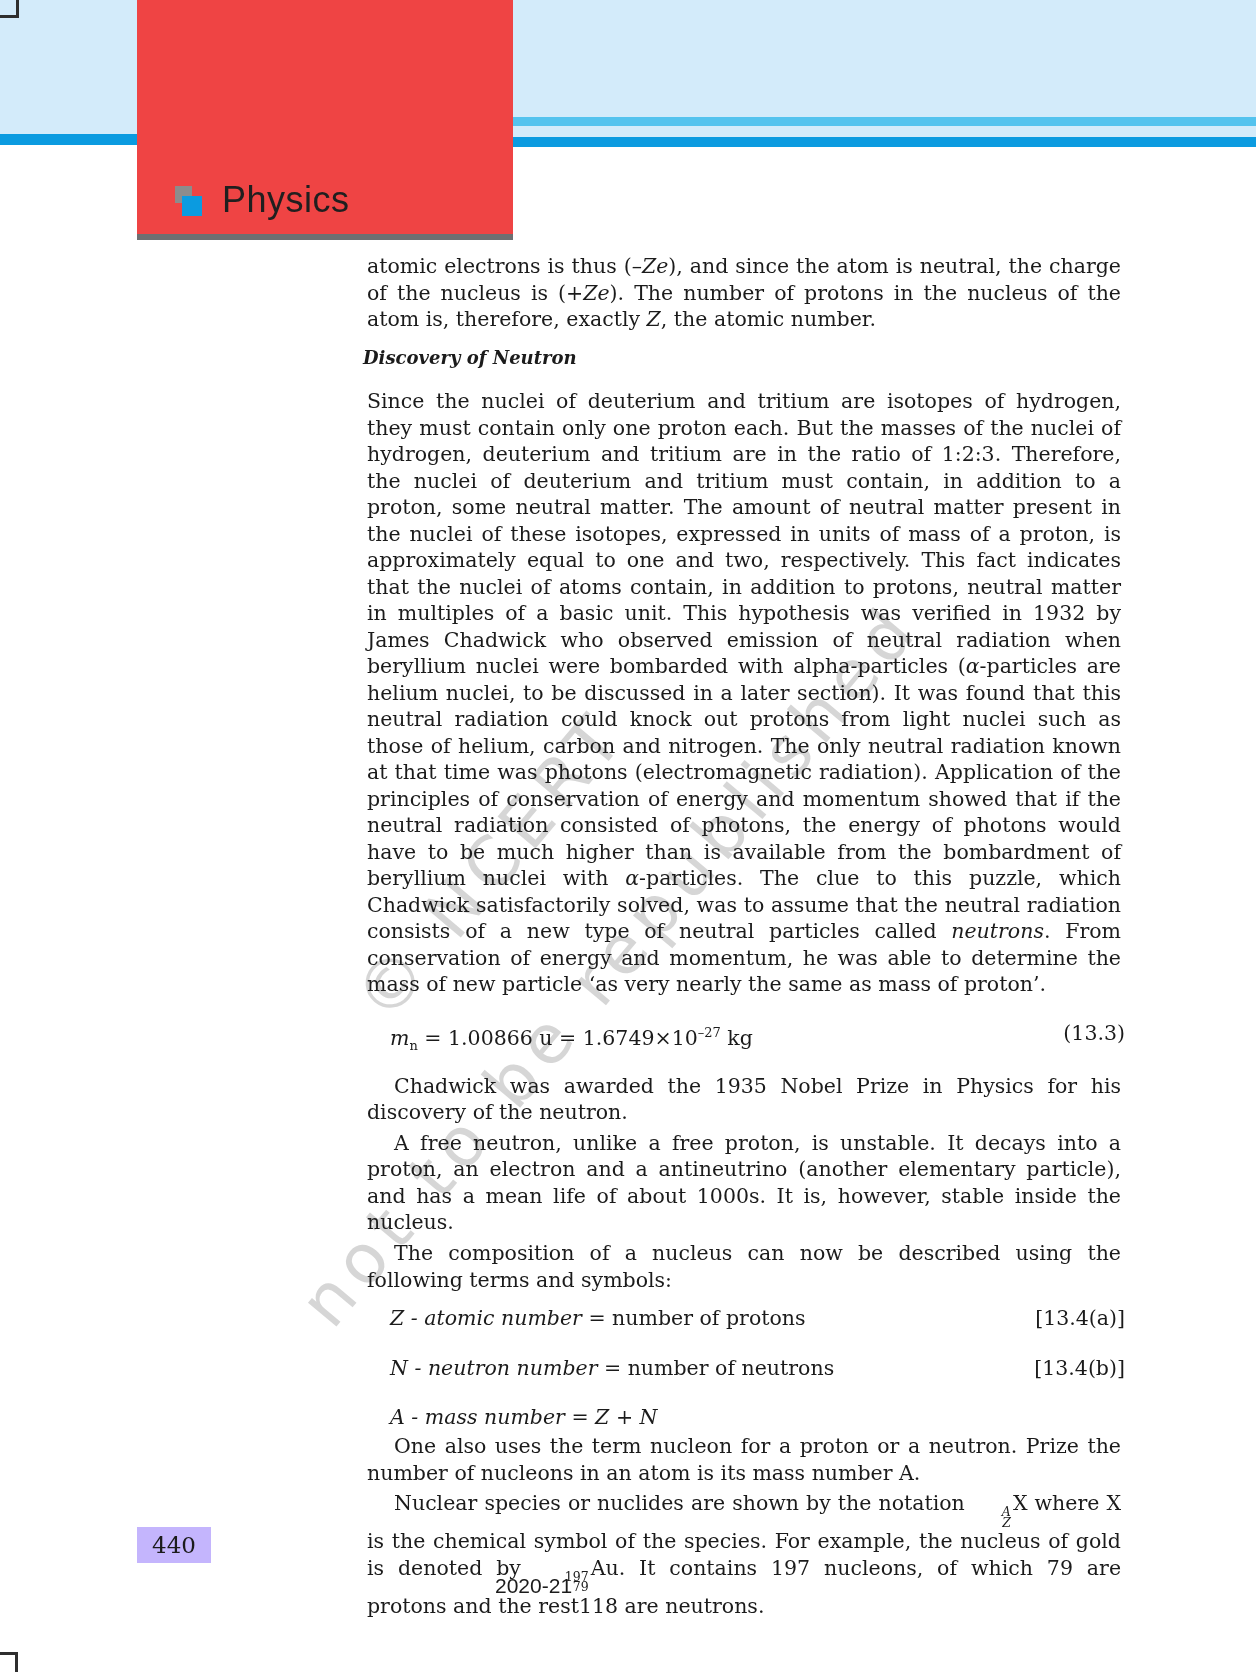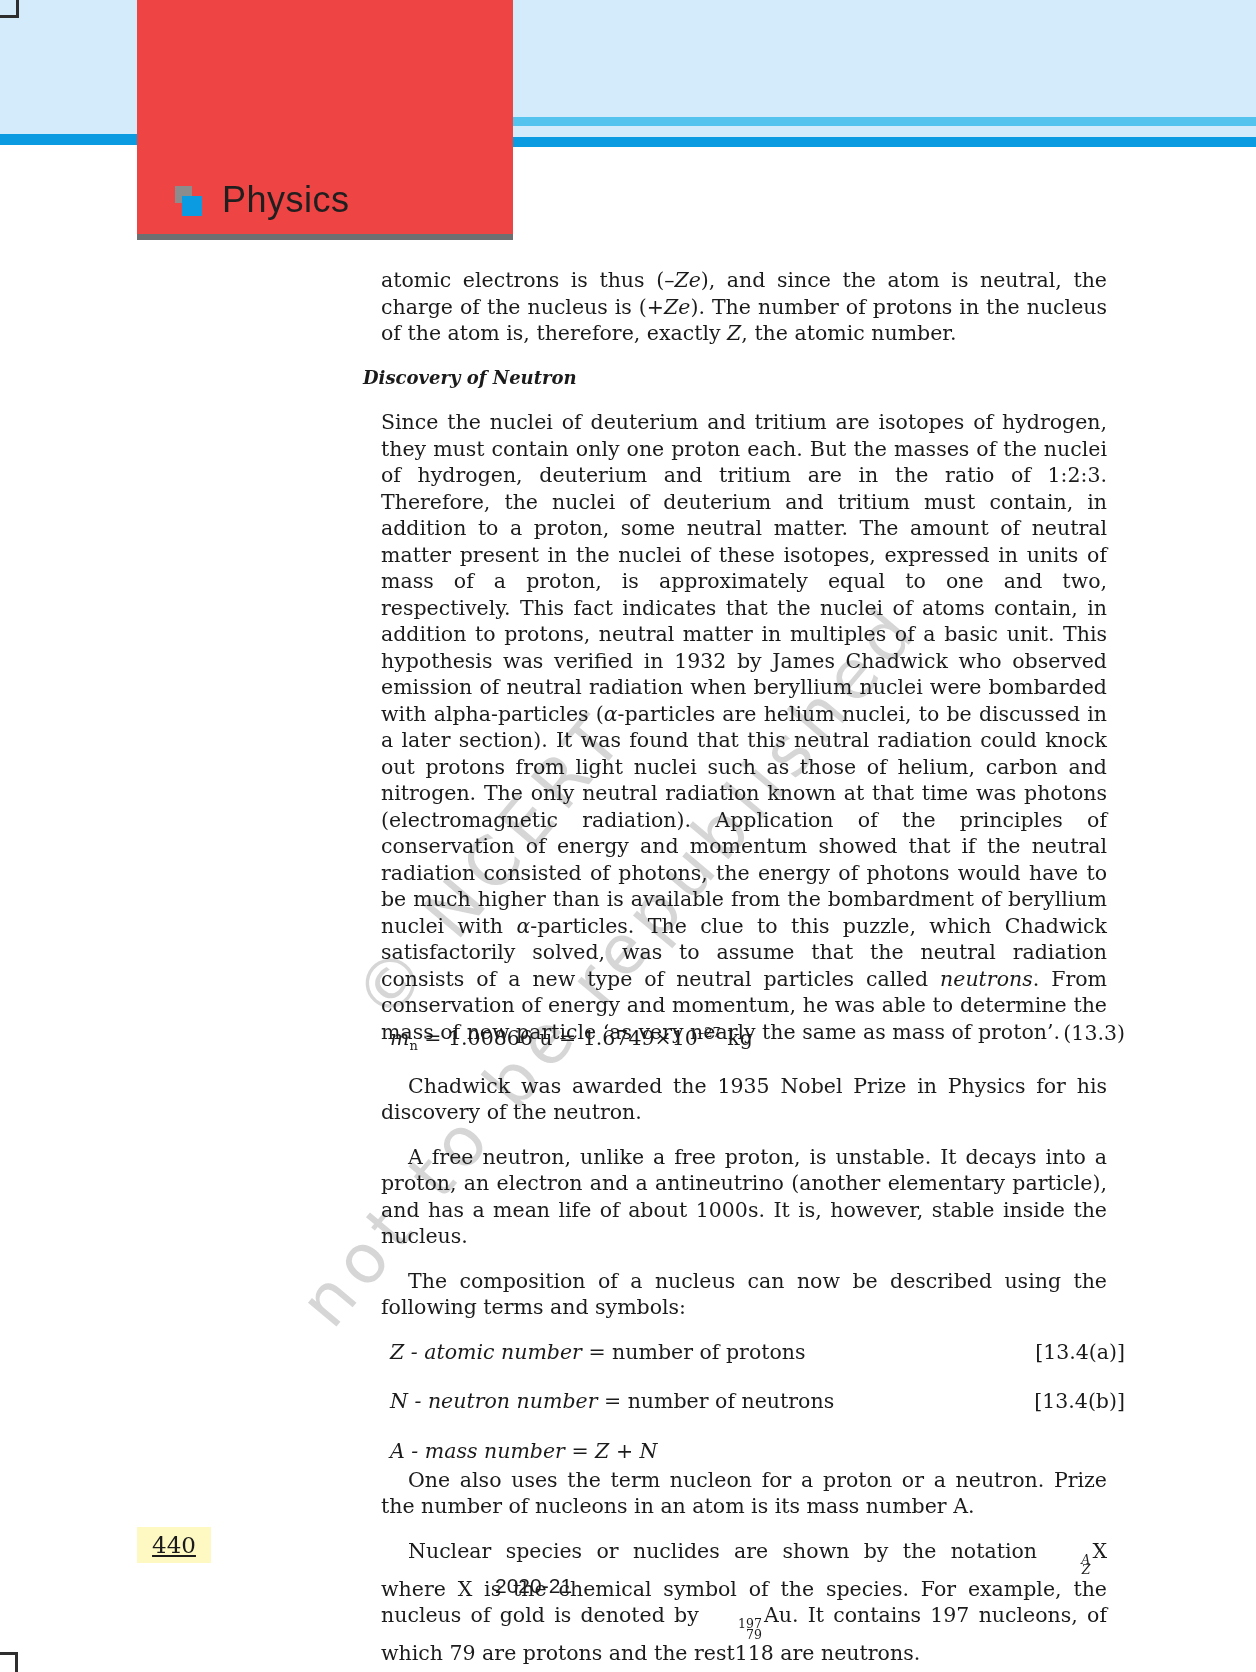--- a/index.html
+++ b/index.html
@@ -24,36 +24,36 @@
   .mark-bl{position:absolute;left:0;top:1652px;width:15px;height:20px;border-right:3px solid #2e2e2e;border-top:3px solid #2e2e2e;}
   
   .watermark{
     position:absolute;left:20px;top:760px;width:1060px;z-index:0;pointer-events:none;
     transform:rotate(-50deg);font-family:"DejaVu Sans", sans-serif;font-weight:500;
     font-size:68px;letter-spacing:9px;line-height:155px;color:#9a9a9a;opacity:0.40;text-align:center;
   }
   
   .secA{position:absolute;left:363px;top:249px;width:762px;z-index:1;}
   .secB{position:absolute;left:363px;top:1000px;width:762px;z-index:1;}
-  p{margin:18px;text-align:justify;font-size:20.5px;line-height:26.5px;}
+  p{margin:4px;text-align:justify;font-size:20.5px;line-height:26.5px;}
   .heading{font-size:18px;line-height:26.5px;font-weight:bold;font-style:italic;margin:12.5px 0 16.5px 0;text-align:left;}
   .ind{text-indent:27px;}
   .eqrow{position:relative;margin-top:20px;font-size:20.5px;line-height:26.5px;}
   .eq{margin-left:27px;}
   .refr{position:absolute;right:0;top:0;}
   .defrow{position:relative;margin:23px 0 0 27px;font-size:20.5px;line-height:26.5px;}
   .defrow.first{margin-top:12px;}
   .totalrow{position:relative;margin-top:9.5px;padding-left:137px;font-size:20.5px;line-height:26.5px;}
   .m13{margin-top:13.5px;} .m1{margin-top:1px;} .m45{margin-top:4.5px;} .m25{margin-top:2.5px;}
   sub{font-size:13px;} sup{font-size:13px;}
   .stk{display:inline-flex;flex-direction:column;align-items:flex-end;vertical-align:-6px;
     font-size:12.5px;line-height:10.5px;margin:0 2px 0 3px;letter-spacing:0;}
   
-  .pagenum{position:absolute;left:137px;top:1527px;width:74px;height:36px;background:#fef9c3;
-    display:flex;align-items:center;justify-content:center;font-size:23px;z-index:1;text-decoration:underline;}
+  .pagenum{position:absolute;left:137px;top:1527px;width:74px;height:36px;background:#c4b5fd;
+    display:flex;align-items:center;justify-content:center;font-size:23px;z-index:1;}
   .footer{position:absolute;left:495px;top:1574px;width:100px;text-align:left;
     font-family:"Liberation Sans", sans-serif;font-size:21px;color:#1b1b1b;z-index:1;}
 </style>
 </head>
 <body>
 
 <div class="band-left"></div>
 <div class="stripe-left"></div>
 <div class="band-right"></div>
 <div class="stripe-right-mid"></div>

